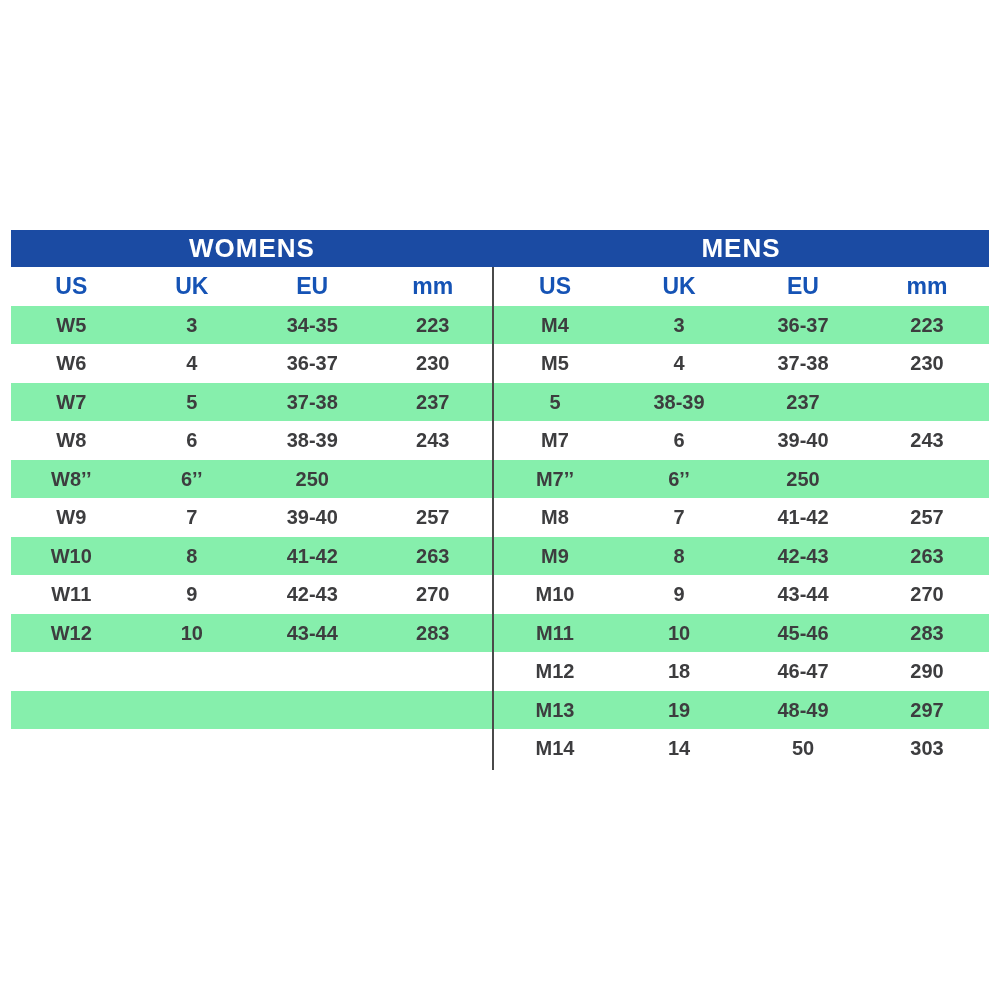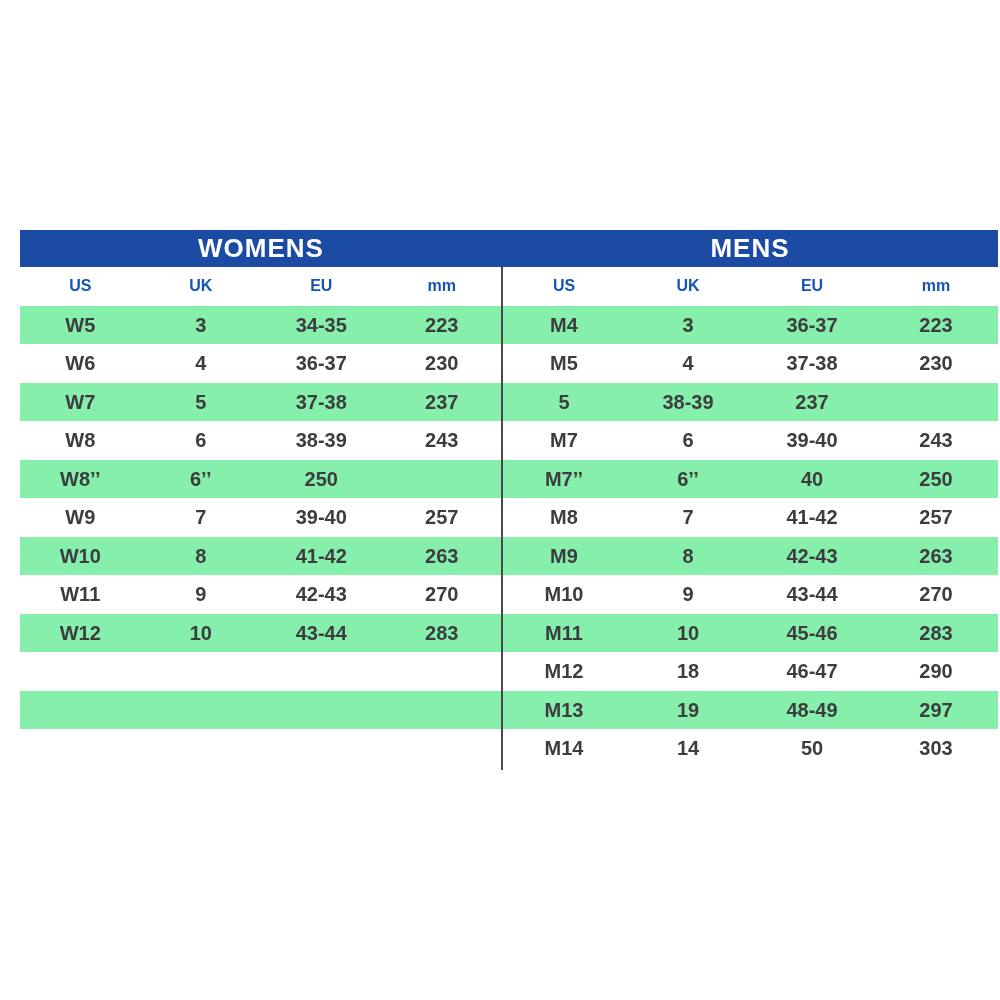--- a/index.html
+++ b/index.html
@@ -6,21 +6,21 @@
   .canvas {
     position: relative;
     width: 1000px;
     height: 1000px;
     background: #ffffff;
     font-family: "Liberation Sans", sans-serif;
     overflow: hidden;
   }
   .chart {
     position: absolute;
-    left: 20px;
+    left: 11px;
     top: 230px;
     width: 978px;
   }
   .band {
     height: 37px;
     background: #1b4ba3;
     display: flex;
   }
   .band-title {
     color: #ffffff;
@@ -46,21 +46,21 @@
     text-align: center;
     font-weight: bold;
     font-size: 20px;
     color: #3d3d3f;
     line-height: 38.5px;
     white-space: nowrap;
     overflow: hidden;
   }
   .hcell {
     color: #1553b5;
-    font-size: 16px;
+    font-size: 23px;
   }
   .striped { background: #86efac; }
   .divider {
     position: absolute;
     left: 481px;
     top: 37px;
     width: 2px;
     height: 503px;
     background: #4a4a4a;
   }
@@ -146,21 +146,20 @@
         </div>
         <div class="row striped">
           <div class="group left">
             <div class="cell">W8’’</div>
             <div class="cell">6’’</div>
             <div class="cell">250</div>
           </div>
           <div class="group right">
             <div class="cell">M7’’</div>
             <div class="cell">6’’</div>
-            <div class="cell">40</div>
             <div class="cell">250</div>
           </div>
         </div>
         <div class="row">
           <div class="group left">
             <div class="cell">W9</div>
             <div class="cell">7</div>
             <div class="cell">39-40</div>
             <div class="cell">257</div>
           </div>

